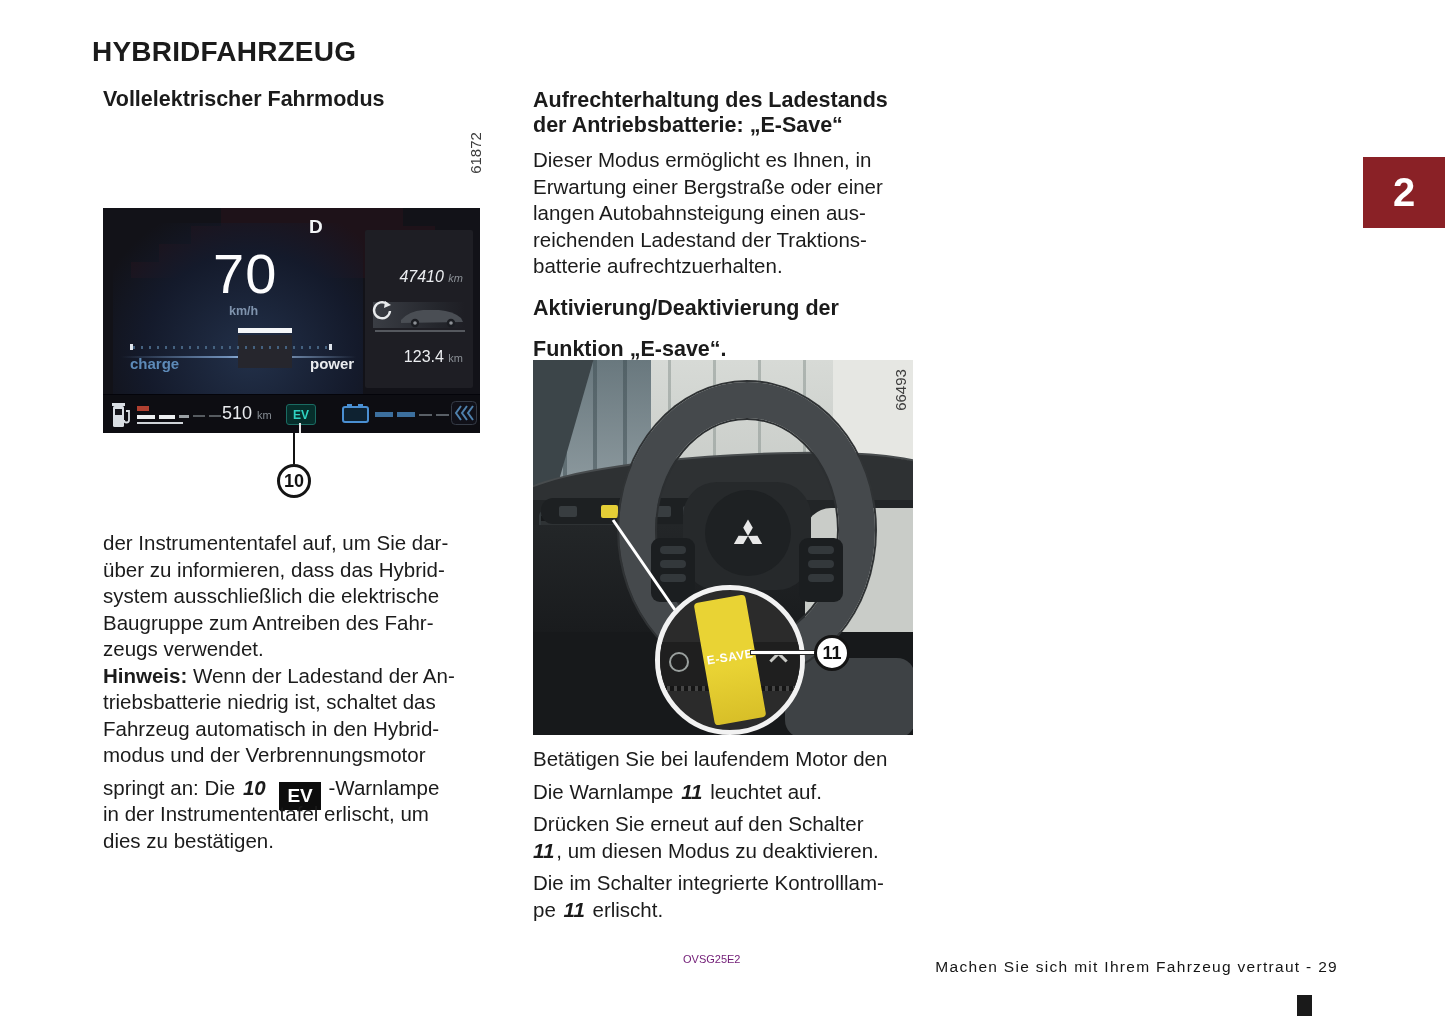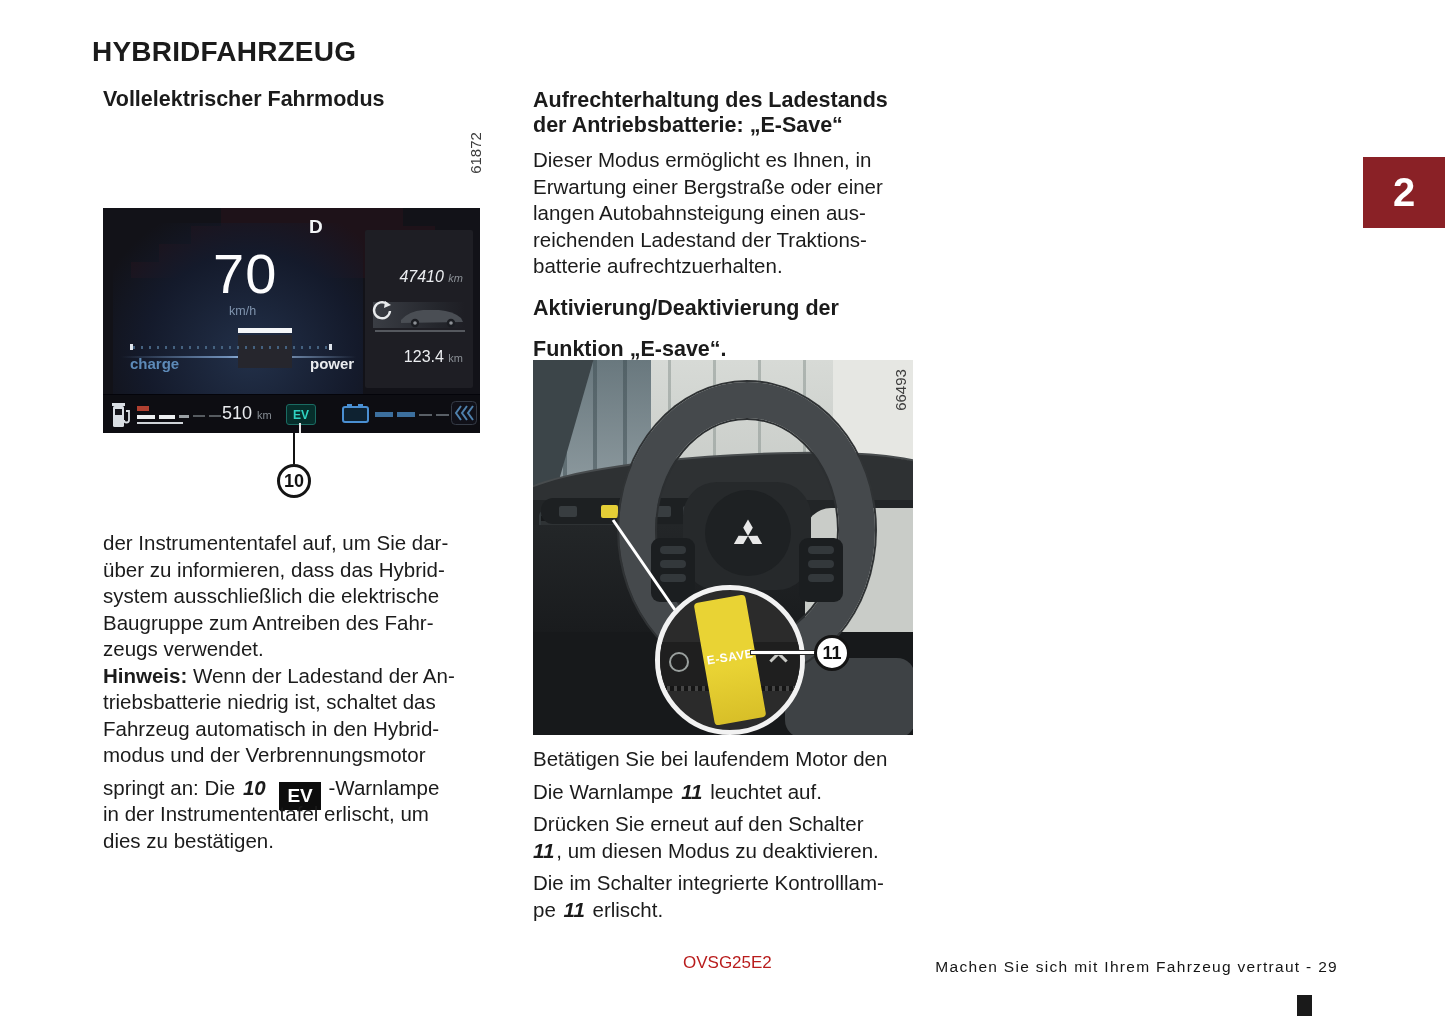--- a/index.html
+++ b/index.html
@@ -15,21 +15,21 @@
            line-height:28px;padding:0 8px;margin:0 6px;vertical-align:-7px;}
   .para-gap{height:6px;}
   .figid{font-size:15px;color:#3c3c3c;text-align:center;transform:rotate(-90deg);}
   
   .callout{background:#fff;border:3px solid #141414;border-radius:50%;
            display:flex;align-items:center;justify-content:center;
            font-weight:700;font-size:18px;color:#111;box-sizing:border-box;}
   
   .tab{background:#8a2126;color:#fff;font-weight:700;font-size:40px;
        display:flex;align-items:center;justify-content:center;}
-  .footer-code{font-size:17px;color:#b91c1c;}
+  .footer-code{font-size:11px;color:#701a75;}
   .footer-right{font-size:15.5px;color:#151515;letter-spacing:1.3px;white-space:nowrap;}
   .page-square{background:#1a1a1a;}
   
   .cluster{background:#121218;overflow:hidden;}
   .cluster .step{position:absolute;background:#1e1219;}
   .cluster .navy{position:absolute;left:10px;top:15px;width:250px;height:175px;
       background:radial-gradient(ellipse at 55% 75%, #223049 0%, #141a2b 55%, rgba(10,12,20,0) 85%);}
   .cluster .horizon{position:absolute;left:18px;top:148px;width:235px;height:2px;
       background:linear-gradient(90deg, rgba(120,150,200,0), #6f8fb8 45%, #9ec0e8 55%, rgba(120,150,200,0));}
   .cluster .gear{position:absolute;color:#f2f4f6;font-size:19px;font-weight:700;}
@@ -121,21 +121,21 @@
   <div class="abs cluster" style="left:103px;top:208px;width:377px;height:225px;">
     <div class="step" style="left:118px;top:0;width:182px;height:18px;"></div>
     <div class="step" style="left:88px;top:18px;width:244px;height:18px;"></div>
     <div class="step" style="left:56px;top:36px;width:300px;height:18px;"></div>
     <div class="step" style="left:28px;top:54px;width:338px;height:16px;"></div>
     <div class="navy"></div>
     <div class="horizon"></div>
 
     <div class="gear" style="left:206px;top:8px;">D</div>
     <div class="speed" style="left:110px;top:33px;">70</div>
-    <div class="speedunit" style="left:126px;top:96px;">km/h</div>
+    <div class="speedunit" style="left:126px;top:96px;font-weight:bold;">km/h</div>
 
     <div class="rpanel">
       <div class="odo"><span>47410</span> <span class="unit">km</span></div>
       <div class="carbar"></div>
       <svg class="abs" style="left:6px;top:70px;" width="22" height="22" viewBox="0 0 22 22">
         <path d="M16 4 A8 8 0 1 0 19 11" stroke="#e8eaec" stroke-width="2.4" fill="none"></path>
         <polygon points="14,1 20,5 13,8" fill="#e8eaec"></polygon>
       </svg>
       <svg class="abs" style="left:34px;top:74px;" width="68" height="24" viewBox="0 0 68 24">
         <path d="M2 16 q8 -9 22 -10 l16 0 q14 1 22 8 l2 4 l-62 1 z" fill="#4a4e54"></path>

